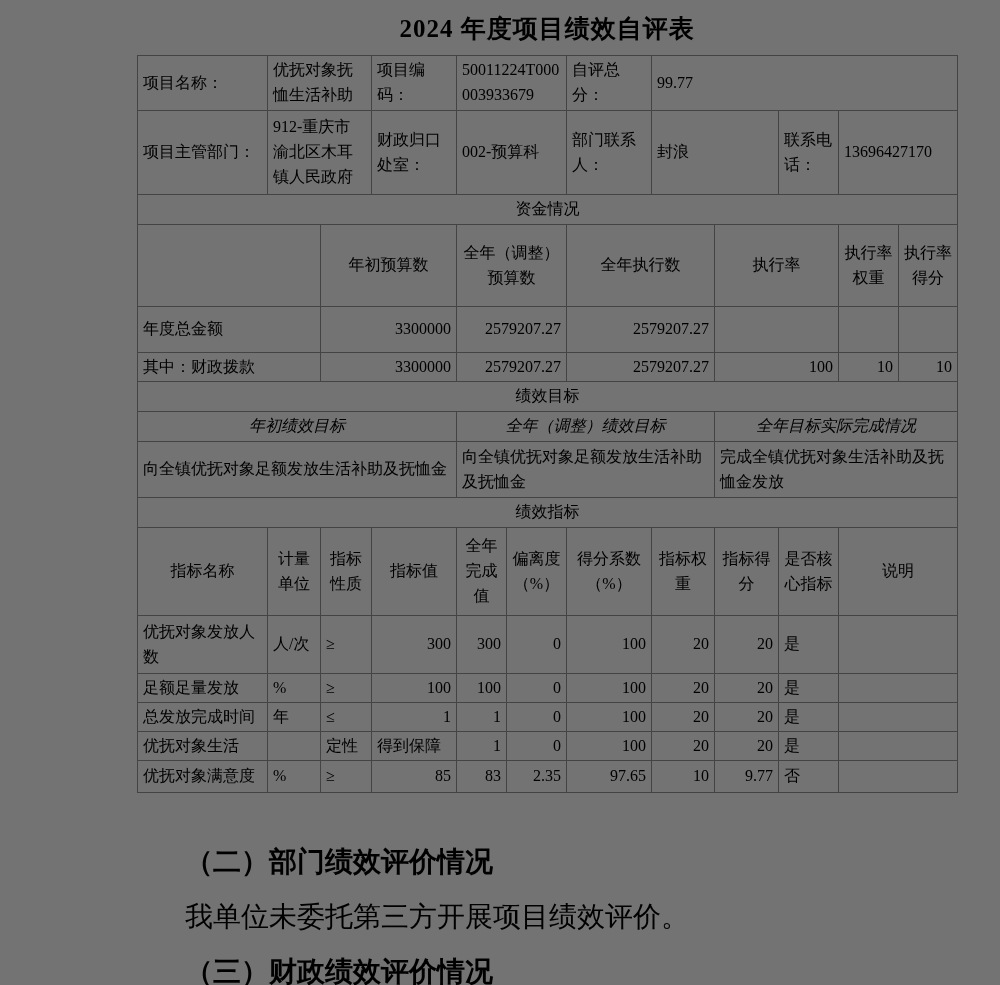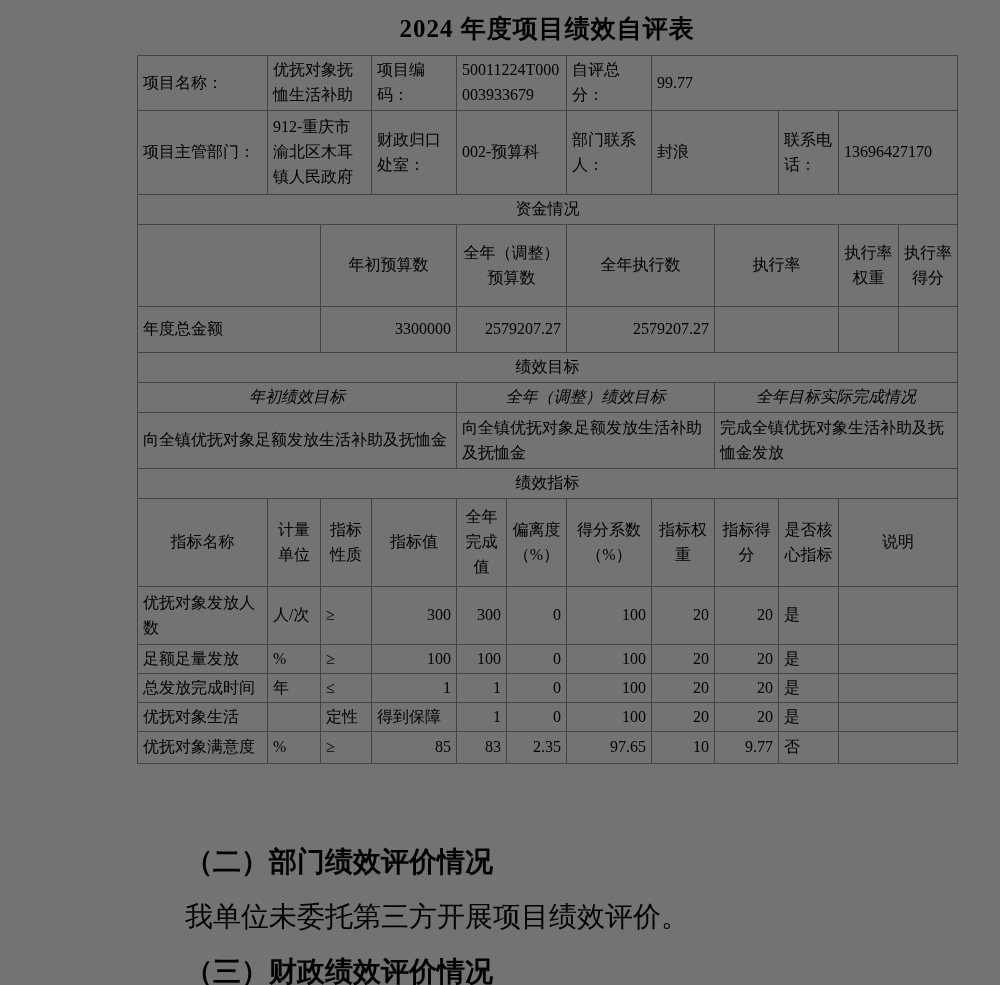--- a/index.html
+++ b/index.html
@@ -100,20 +100,29 @@
     <tr class="r5">
       <td class="lbl" colspan="2">年度总金额</td>
       <td class="num" colspan="2">3300000</td>
       <td class="num" colspan="2">2579207.27</td>
       <td class="num" colspan="2">2579207.27</td>
       <td class="num" colspan="2"></td>
       <td class="num"></td>
       <td class="num"></td>
     </tr>
 
+    <tr class="r6">
+      <td class="lbl" colspan="2">其中：财政拨款</td>
+      <td class="num" colspan="2">3300000</td>
+      <td class="num" colspan="2">2579207.27</td>
+      <td class="num" colspan="2">2579207.27</td>
+      <td class="num" colspan="2">100</td>
+      <td class="num">10</td>
+      <td class="num">10</td>
+    </tr>
 
     <tr class="r7">
       <td class="sec" colspan="12">绩效目标</td>
     </tr>
 
     <tr class="r8">
       <td class="hdr" colspan="4">年初绩效目标</td>
       <td class="hdr" colspan="4">全年（调整）绩效目标</td>
       <td class="hdr" colspan="4">全年目标实际完成情况</td>
     </tr>

